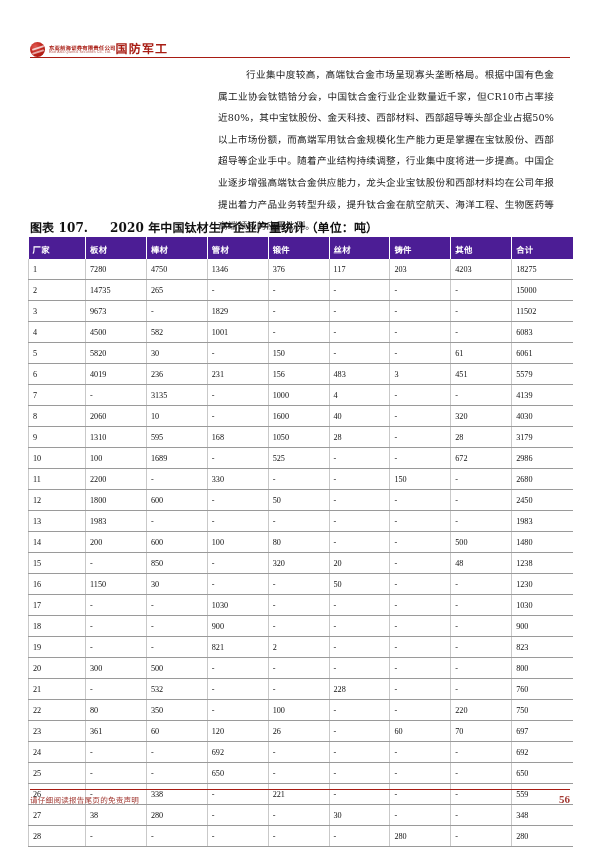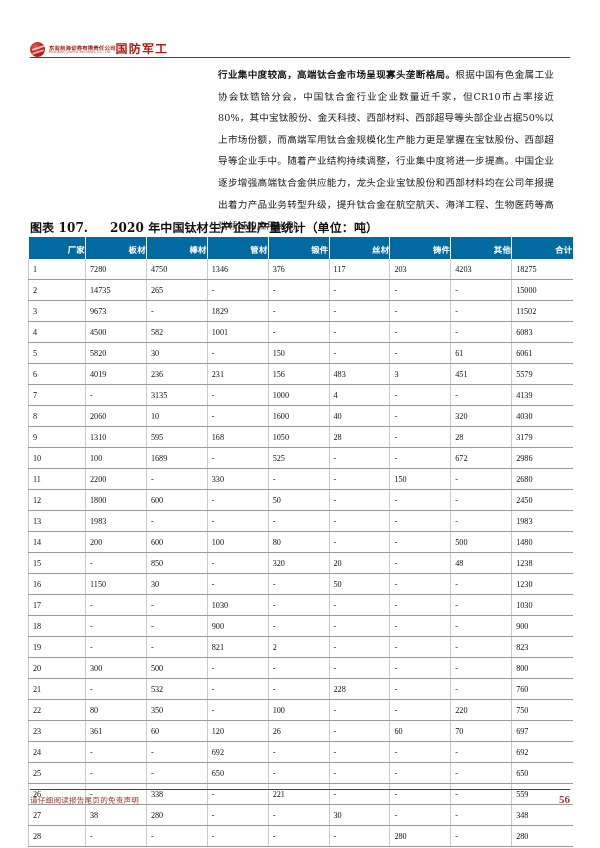--- a/index.html
+++ b/index.html
@@ -112,21 +112,22 @@
     margin: 0;
     font-size: 9.6px;
     line-height: 21.6px;
     text-align: justify;
     text-justify: inter-ideograph;
     letter-spacing: .1px;
     color: #1a1a1a;
     font-family: "DejaVu Serif", "Liberation Serif", serif;
   }
   .para .lead {
-    font-weight: bold;
+    font-weight: normal;
+    margin-left: 28px;
   }
 
   
   .figure-caption {
     position: absolute;
     left: 30px;
     top: 218px;
     width: 540px;
     font-size: 12px;
     font-weight: bold;
@@ -149,25 +150,25 @@
   table.data-table {
     border-collapse: collapse;
     width: 544px;
     table-layout: fixed;
     font-family: "Liberation Serif", "DejaVu Serif", serif;
   }
   table.data-table col.c-first { width: 57px; }
   table.data-table col.c-rest  { width: 60.875px; }
 
   table.data-table thead th {
-    background: #0369a1;
+    background: #4c1d95;
     color: #ffffff;
     font-size: 8.4px;
     font-weight: bold;
-    text-align: right;
+    text-align: left;
     padding: 5px 0 4px 4px;
     height: 13px;
     border-right: 1px solid #ffffff;
     letter-spacing: .3px;
     font-family: "DejaVu Serif", "Liberation Serif", serif;
   }
   table.data-table thead th:last-child { border-right: none; }
 
   table.data-table tbody td {
     font-size: 8.2px;

